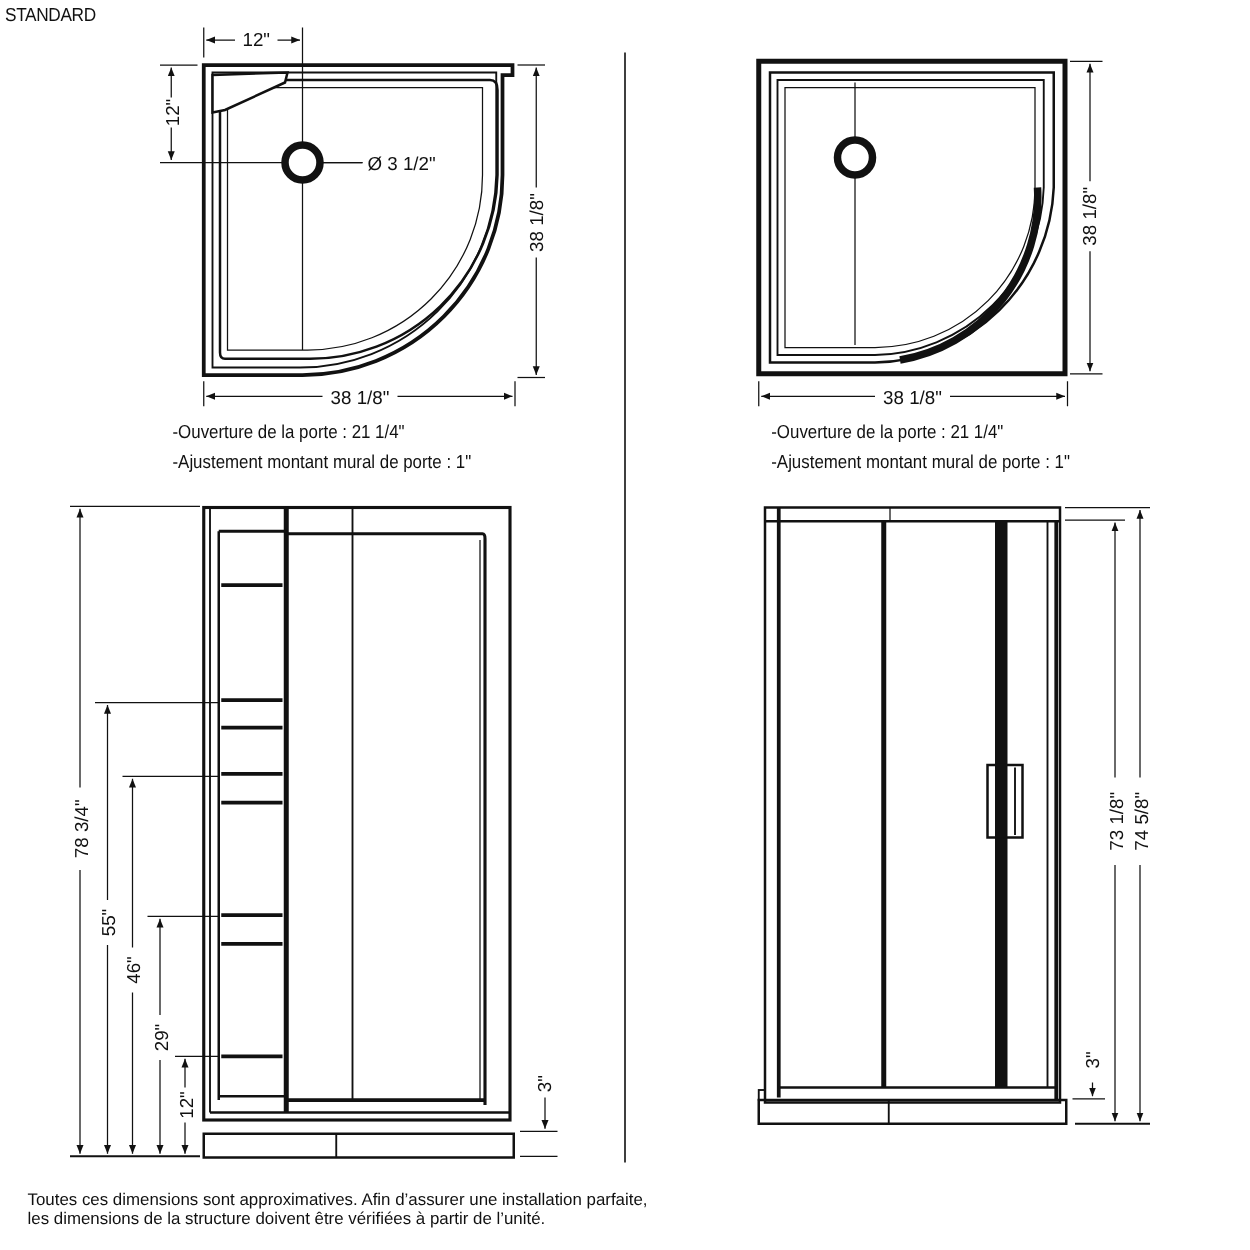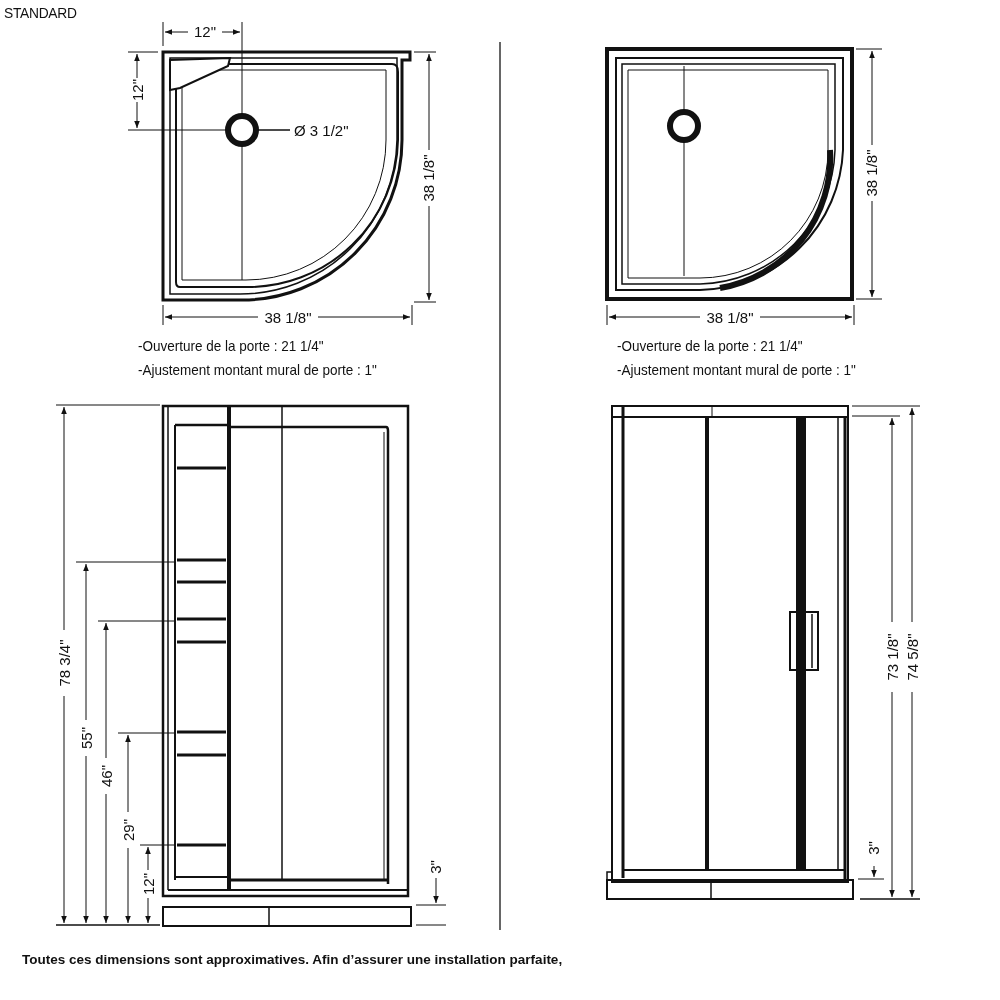--- a/index.html
+++ b/index.html
@@ -1,21 +1,21 @@
 <!DOCTYPE html>
 <html><head>
 <meta charset="utf-8">
 <style>
   html, body { margin:0; padding:0; background:#fff; }
   body { width:1000px; height:1000px; position:relative; overflow:hidden;
          font-family: "Liberation Sans", sans-serif; color:#111; }
   .abs { position:absolute; }
   .title { left:4px; top:4px; font-size:15px; letter-spacing:-0.3px; transform:scaleX(0.92); transform-origin:left; }
   .note { font-size:15px; line-height:24px; transform:scaleX(0.9); transform-origin:left; }
-  .footer { left:22px; top:952px; font-size:13.5px; line-height:15px;font-weight:bold; }
+  .footer { left:22px; top:952px; font-size:13.5px; line-height:15px; }
   svg { position:absolute; left:0; top:0; }
   svg text { font-family: "Liberation Sans", sans-serif; font-size:15px; fill:#111; }
 </style>
 </head>
 <body>
 
 <div class="abs title">STANDARD</div>
 
 <svg width="1000" height="1000" viewBox="0 0 1000 1000">
   <defs>
@@ -172,13 +172,14 @@
   <div>-Ouverture de la porte : 21 1/4"</div>
   <div>-Ajustement montant mural de porte : 1"</div>
 </div>
 <div class="abs note" style="left:617px; top:334px;">
   <div>-Ouverture de la porte : 21 1/4"</div>
   <div>-Ajustement montant mural de porte : 1"</div>
 </div>
 
 <div class="abs footer">
   <div>Toutes ces dimensions sont approximatives. Afin d’assurer une installation parfaite,</div>
+  <div>les dimensions de la structure doivent être vérifiées à partir de l’unité.</div>
 </div>
 
 </body></html>

